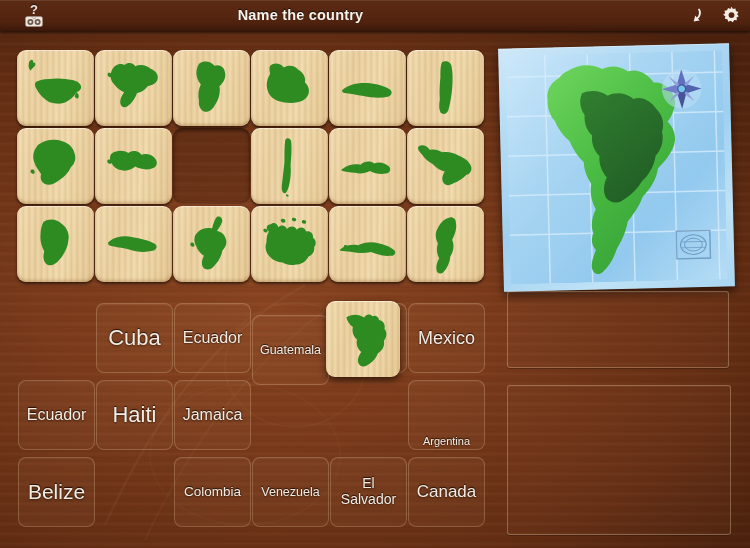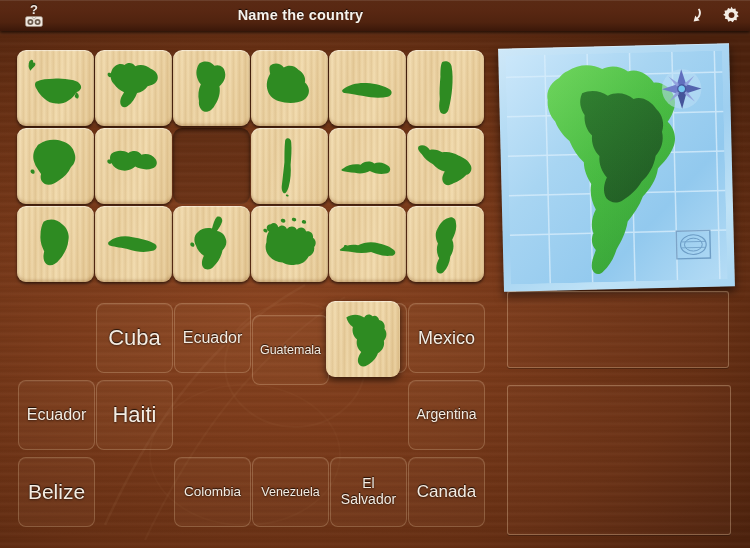--- a/index.html
+++ b/index.html
@@ -340,21 +340,26 @@
     <div class="ans-tile" style="left: 0px; top: 77px; font-size: 16px;">
       <div>
         <span>Ecuador</span>
       </div>
     </div>
     <div class="ans-tile" style="left: 78px; top: 77px; font-size: 22px;">
       <div>
         <span>Haiti</span>
       </div>
     </div>
-    <div class="ans-tile" style="left: 390px; top: 77px; font-size: 14px;">
+    <div class="ans-tile" style="left: 156px; top: 77px; font-size: 16px;">
+      <div>
+        <span>Jamaica</span>
+      </div>
+    </div>
+    <div class="ans-tile" style="left: 390px; top: 77px; font-size: 11px; align-items: flex-end;">
       <div>
         <span>Argentina</span>
       </div>
     </div>
     <div class="ans-tile" style="left: 0px; top: 154px; font-size: 21px;">
       <div>
         <span>Belize</span>
       </div>
     </div>
     <div class="ans-tile" style="left: 156px; top: 154px; font-size: 13.5px;">

